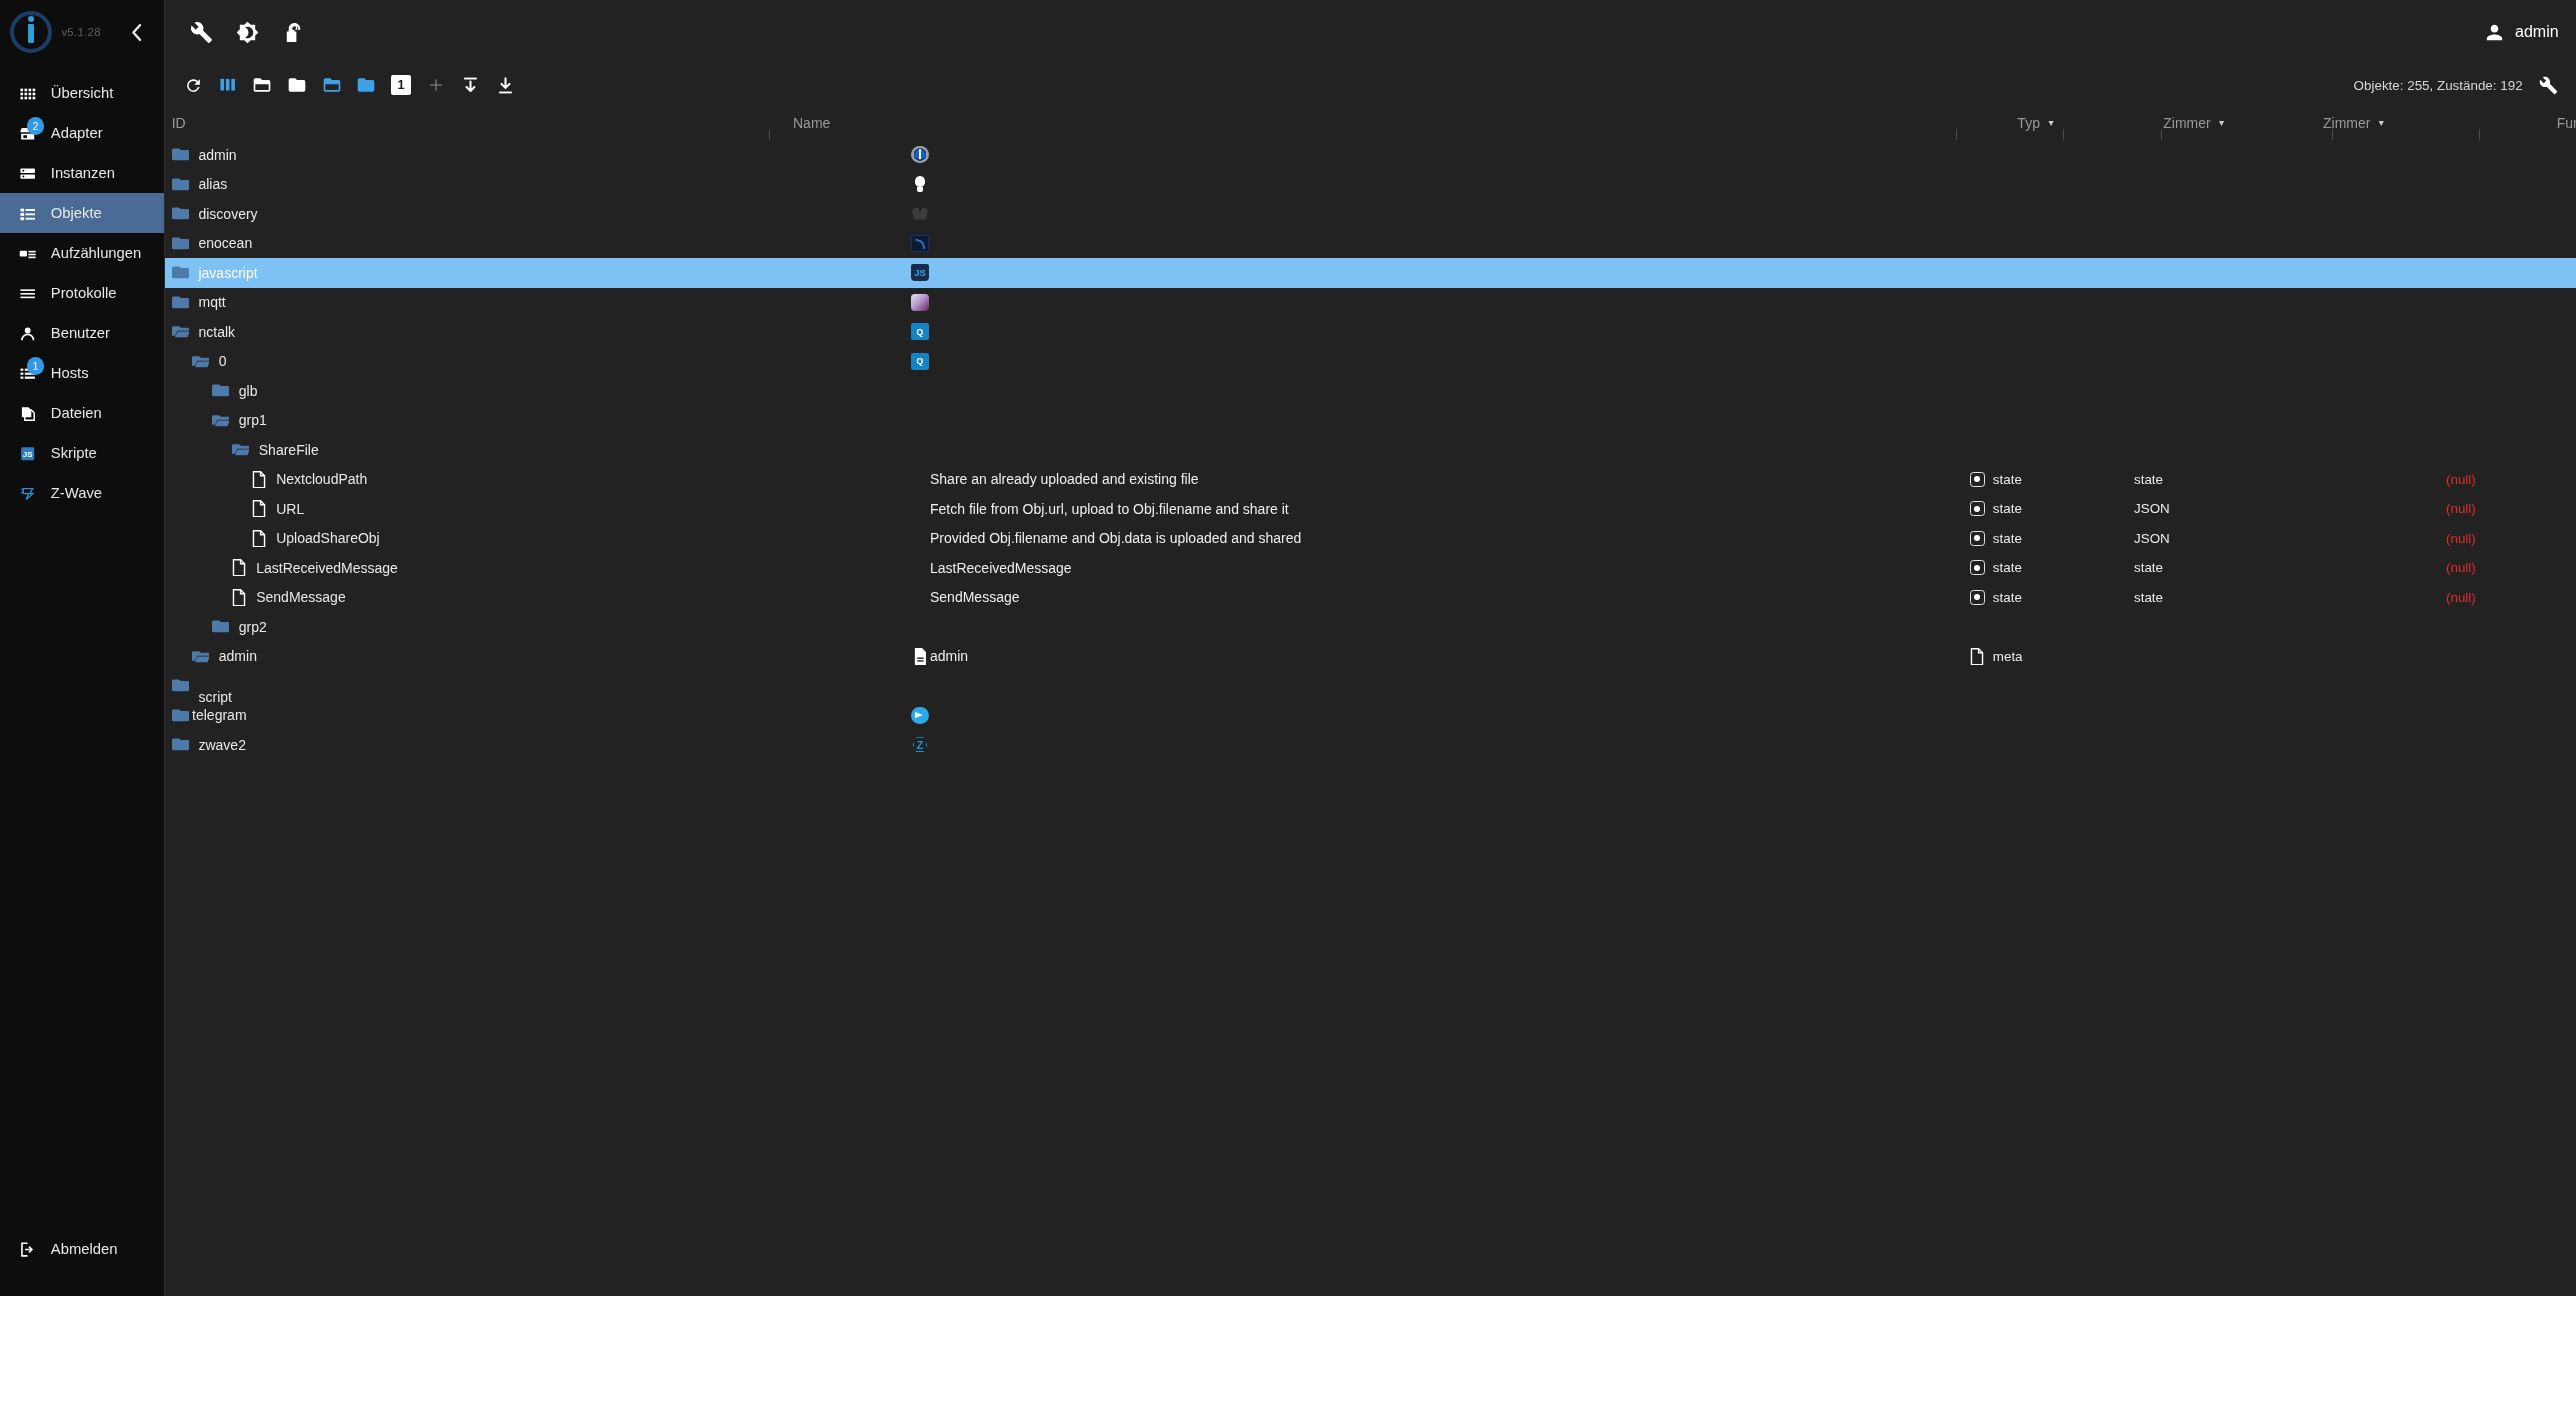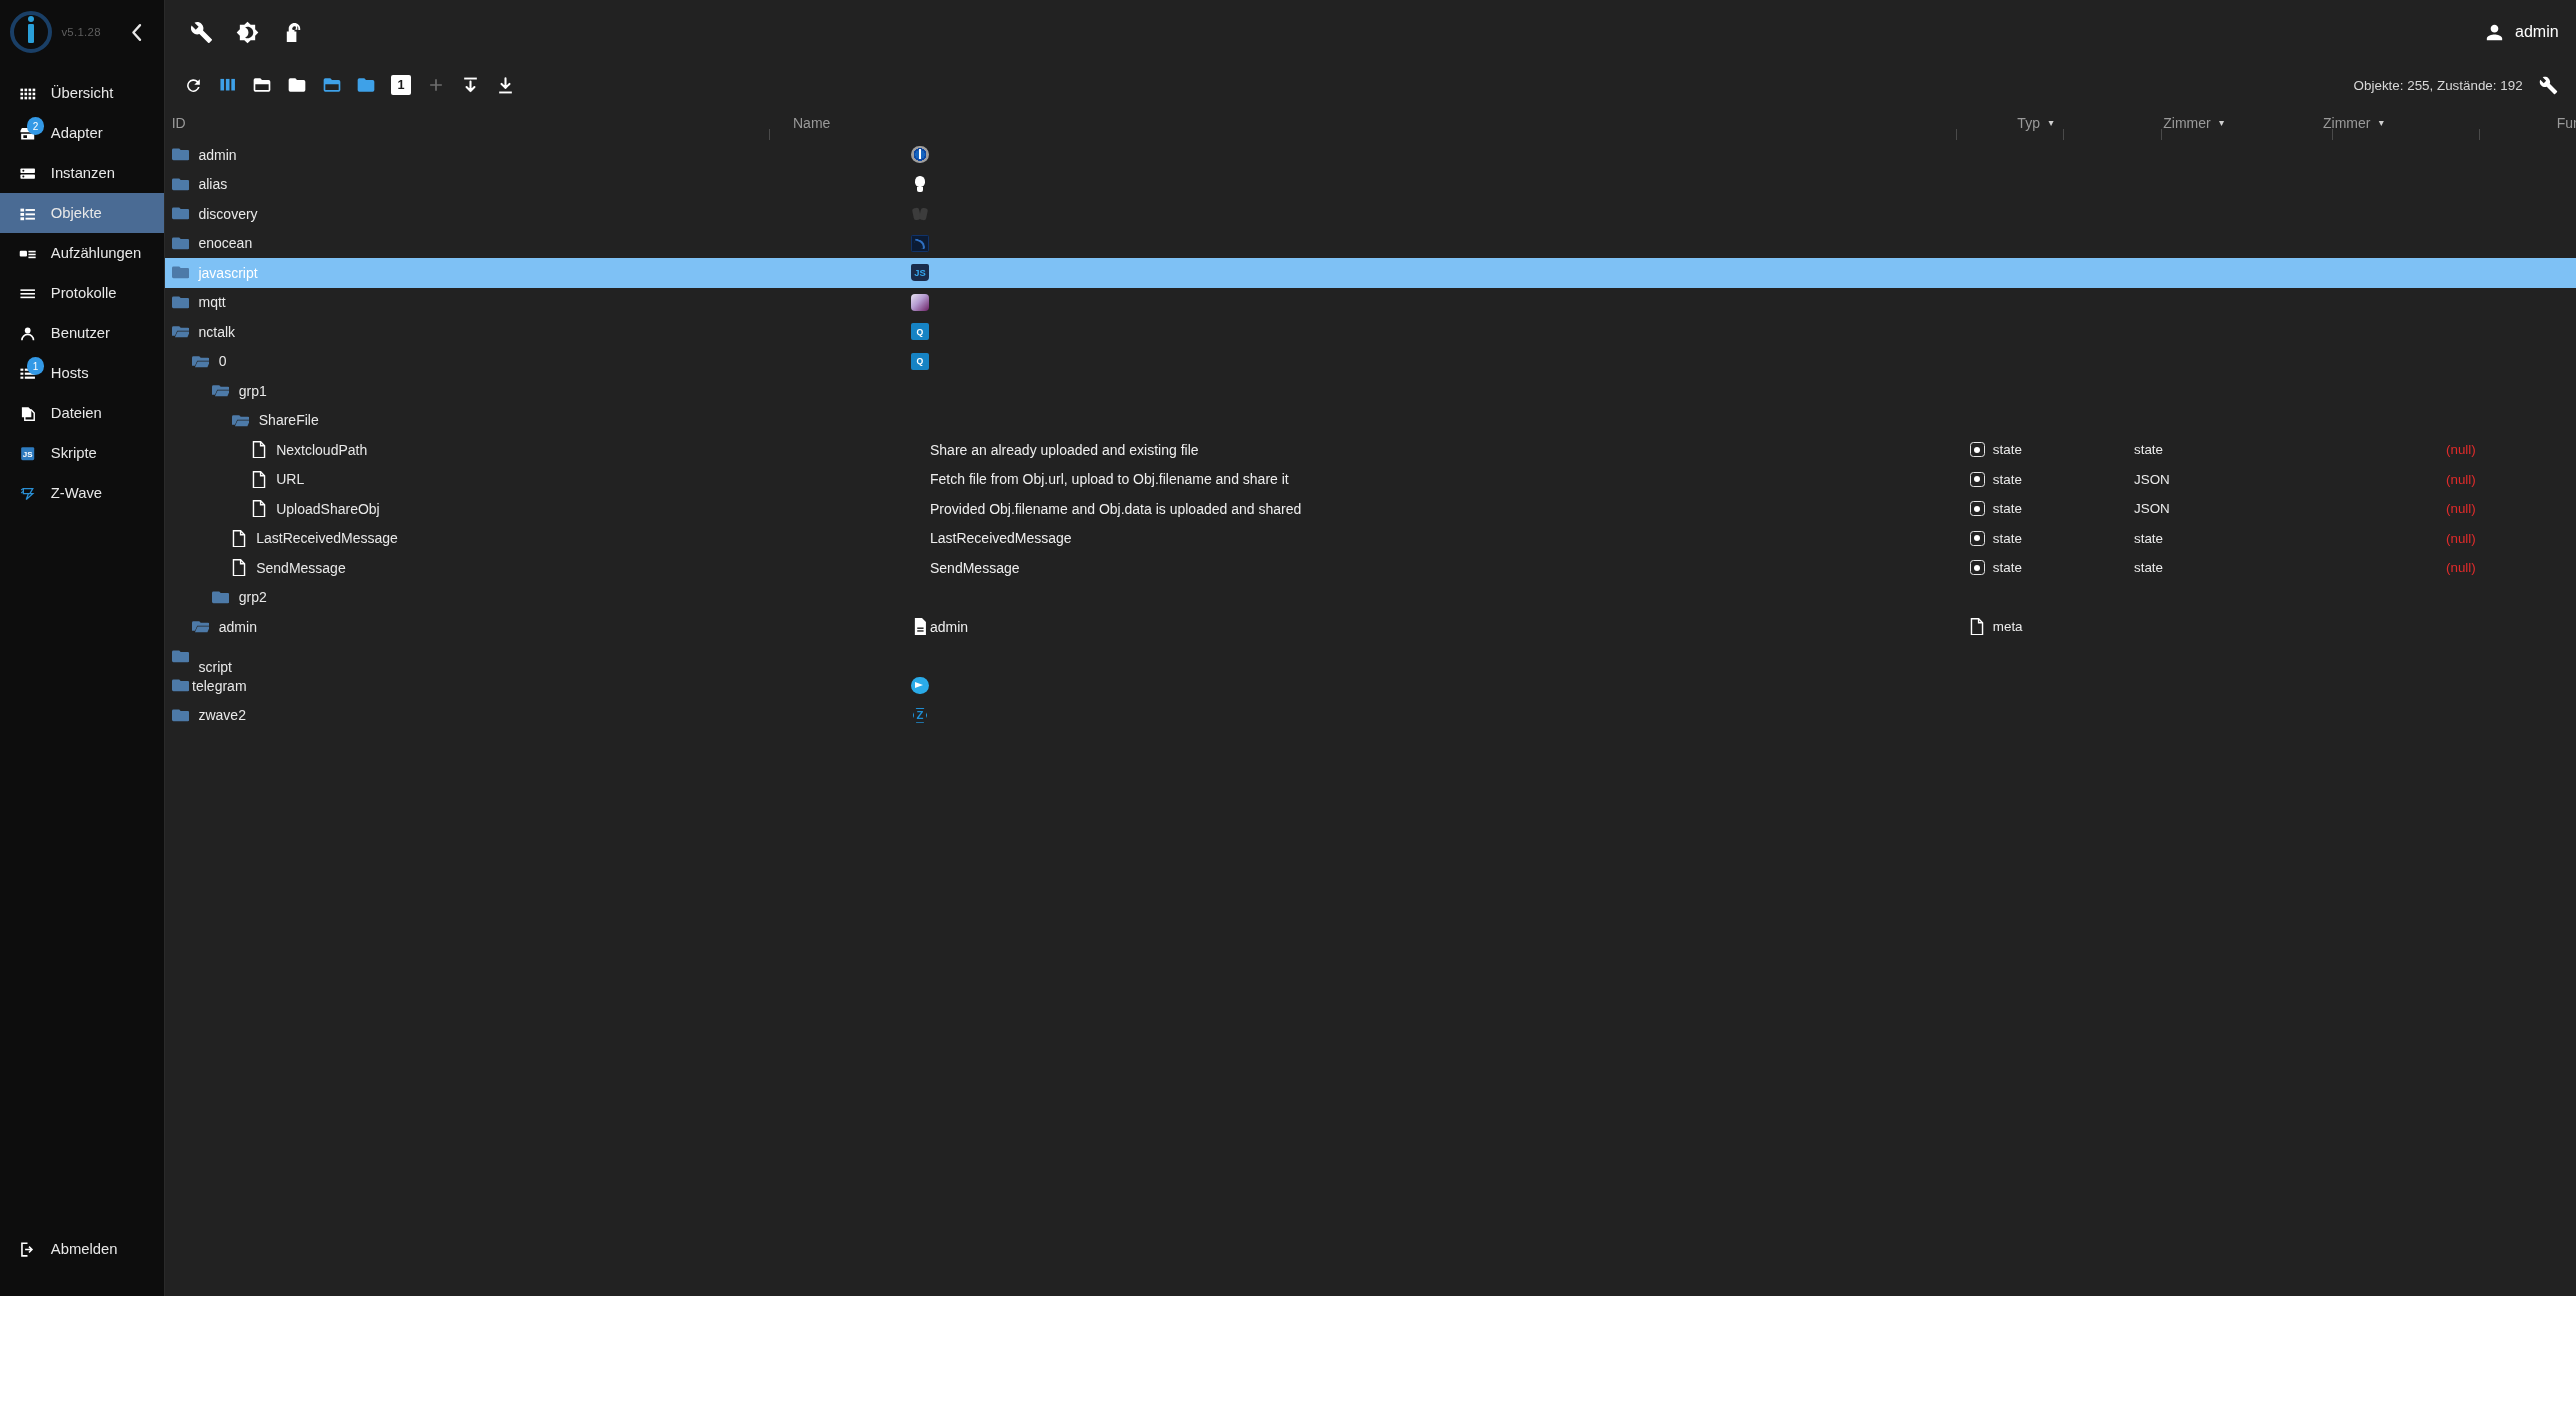--- a/index.html
+++ b/index.html
@@ -532,20 +532,28 @@
                 </svg></span>
               <span style="margin-left: 9.4px;">0</span>
             </div>
             <div class="cell name-ico" style="left: 745px;">
               <span class="ai ai-nc">Q</span>
             </div>
           </div>
           <div class="row">
             <div class="cell" style="left: 47px;">
               <span class="folder-ico"><svg width="17.4" height="14.8" viewBox="0 0 24 20">
+                  <path d="M10 2H2a2 2 0 0 0-2 2v12a2 2 0 0 0 2 2h20a2 2 0 0 0 2-2V6a2 2 0 0 0-2-2h-10z"></path>
+                </svg></span>
+              <span style="margin-left: 9.4px;">glb</span>
+            </div>
+          </div>
+          <div class="row">
+            <div class="cell" style="left: 47px;">
+              <span class="folder-ico"><svg width="17.4" height="14.8" viewBox="0 0 24 20">
                   <path d="M10 3H2a2 2 0 0 0-2 2v11h4.2l3-7H24V7a2 2 0 0 0-2-2h-10z"></path>
                   <path d="M7.6 10h17.2l-3.5 8H4.1z"></path>
                 </svg></span>
               <span style="margin-left: 9.4px;">grp1</span>
             </div>
           </div>
           <div class="row">
             <div class="cell" style="left: 67px;">
               <span class="folder-ico"><svg width="17.4" height="14.8" viewBox="0 0 24 20">
                   <path d="M10 3H2a2 2 0 0 0-2 2v11h4.2l3-7H24V7a2 2 0 0 0-2-2h-10z"></path>

